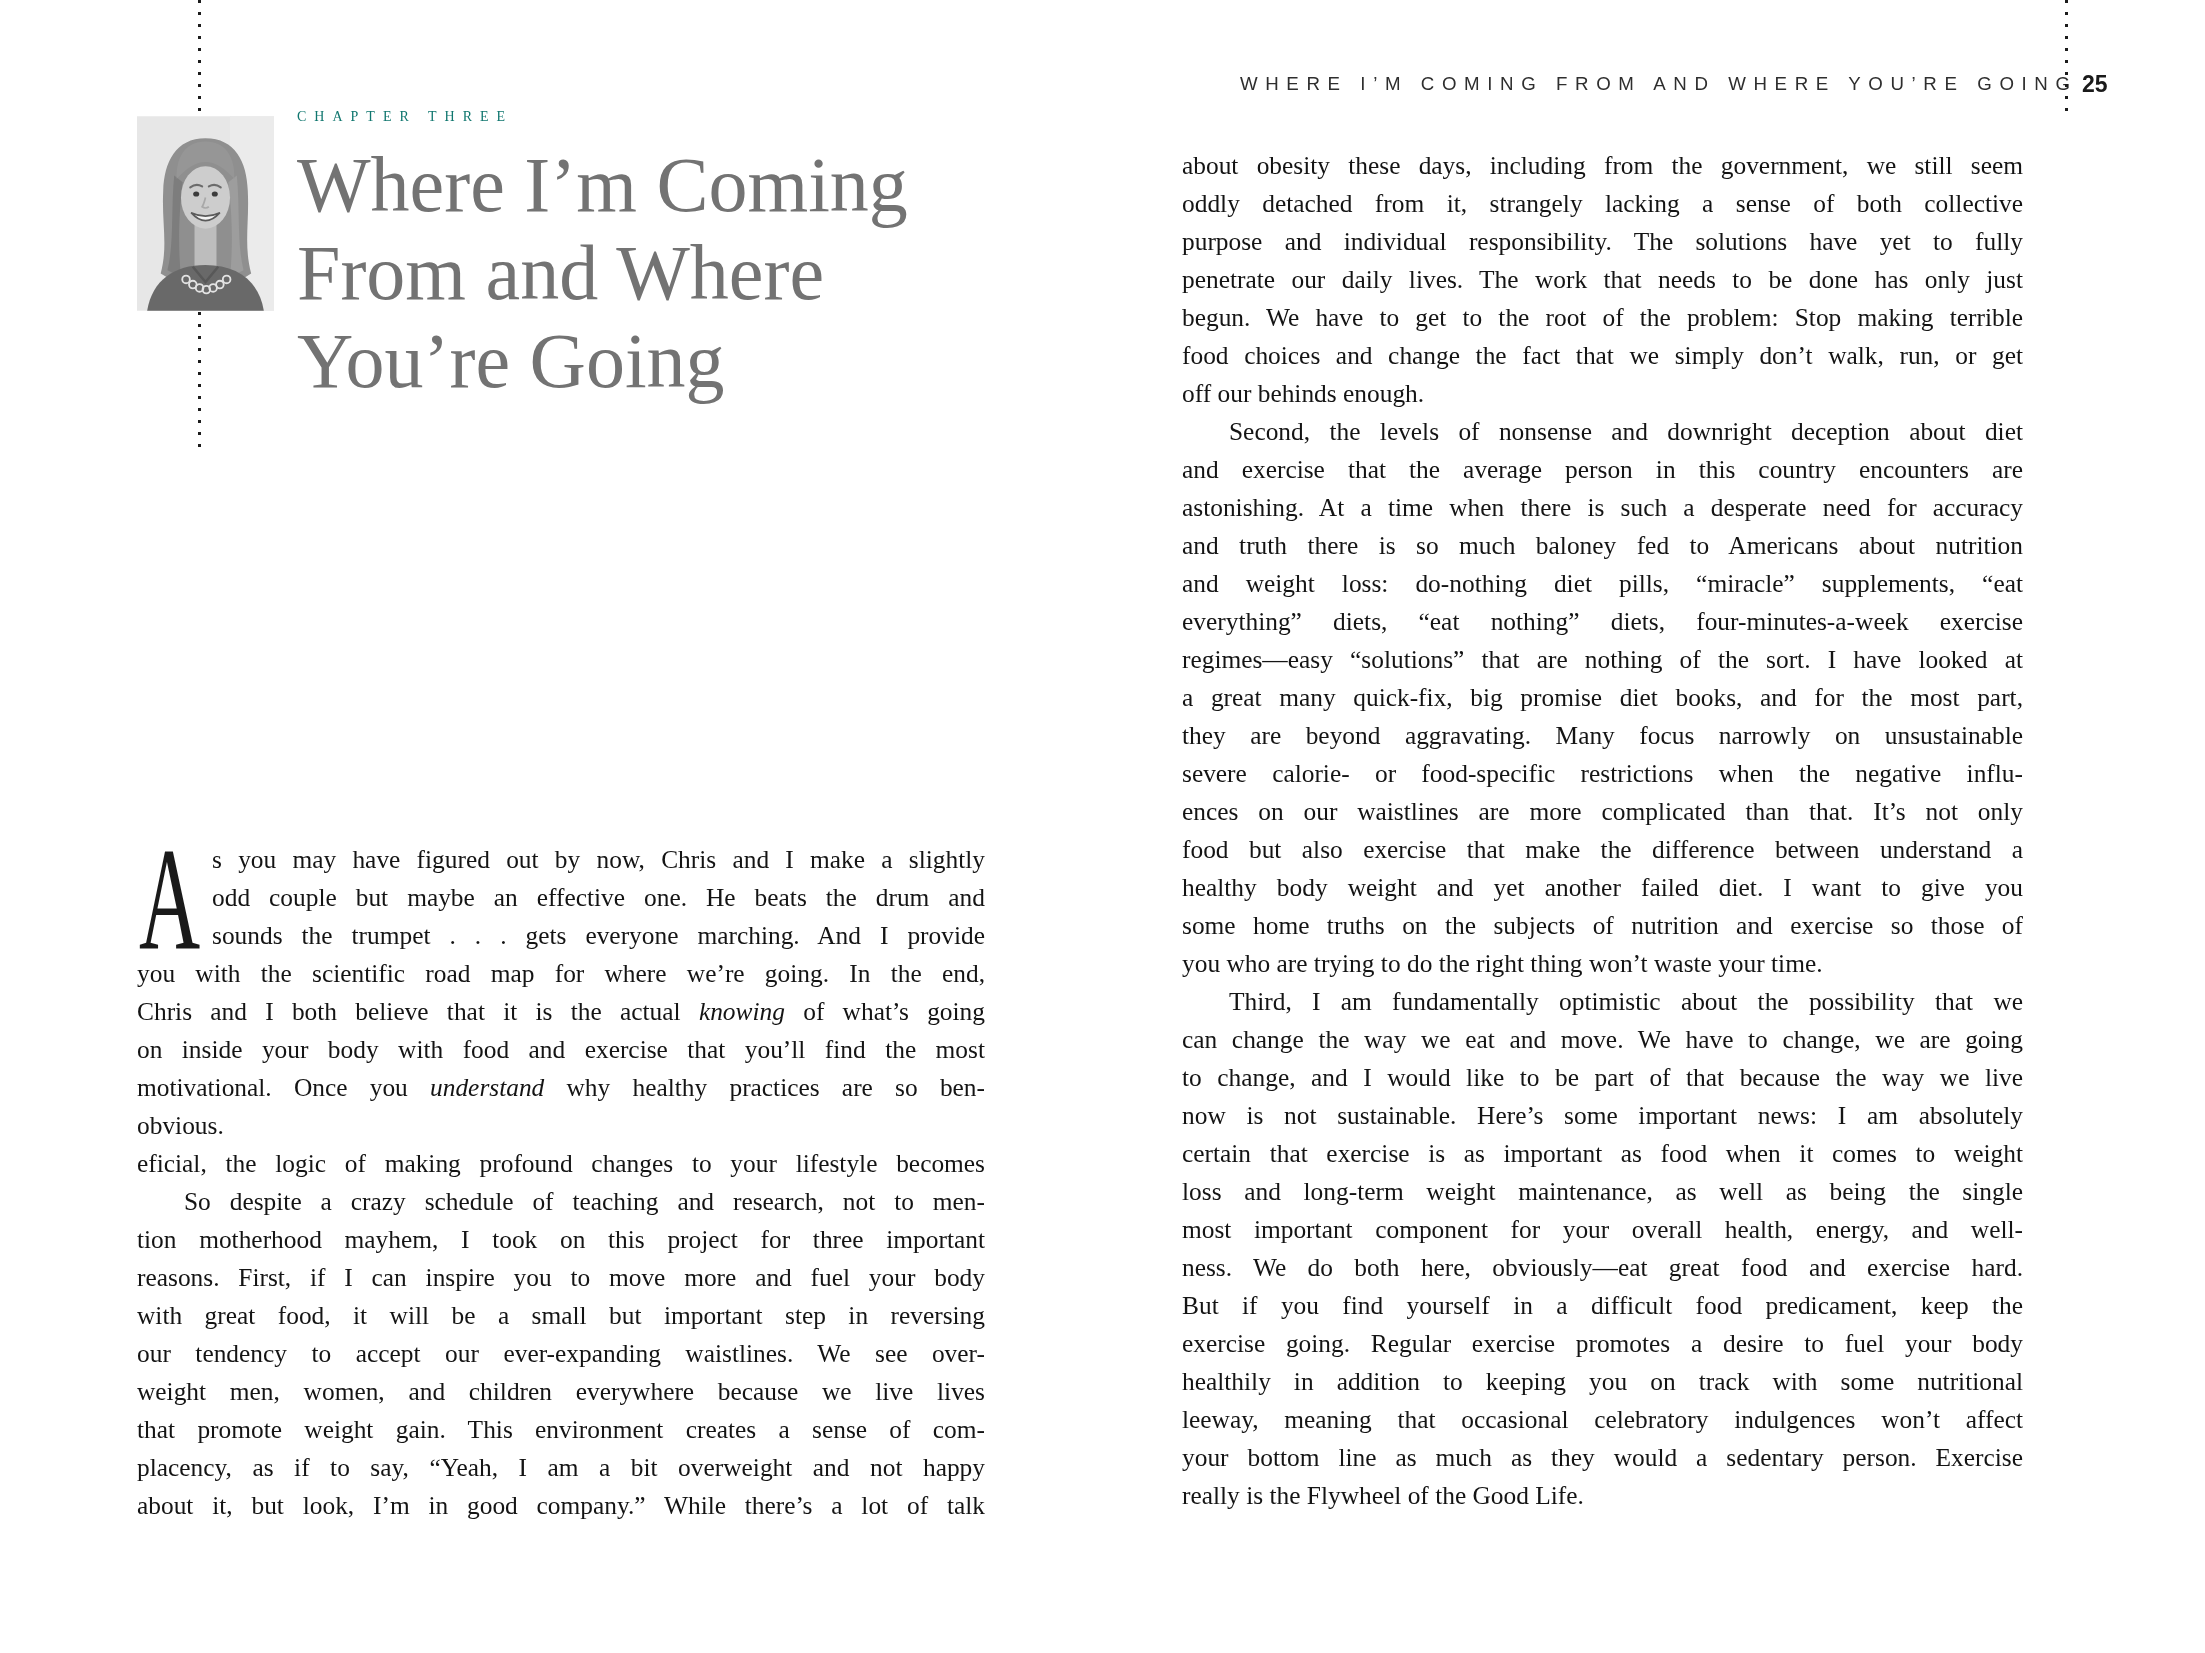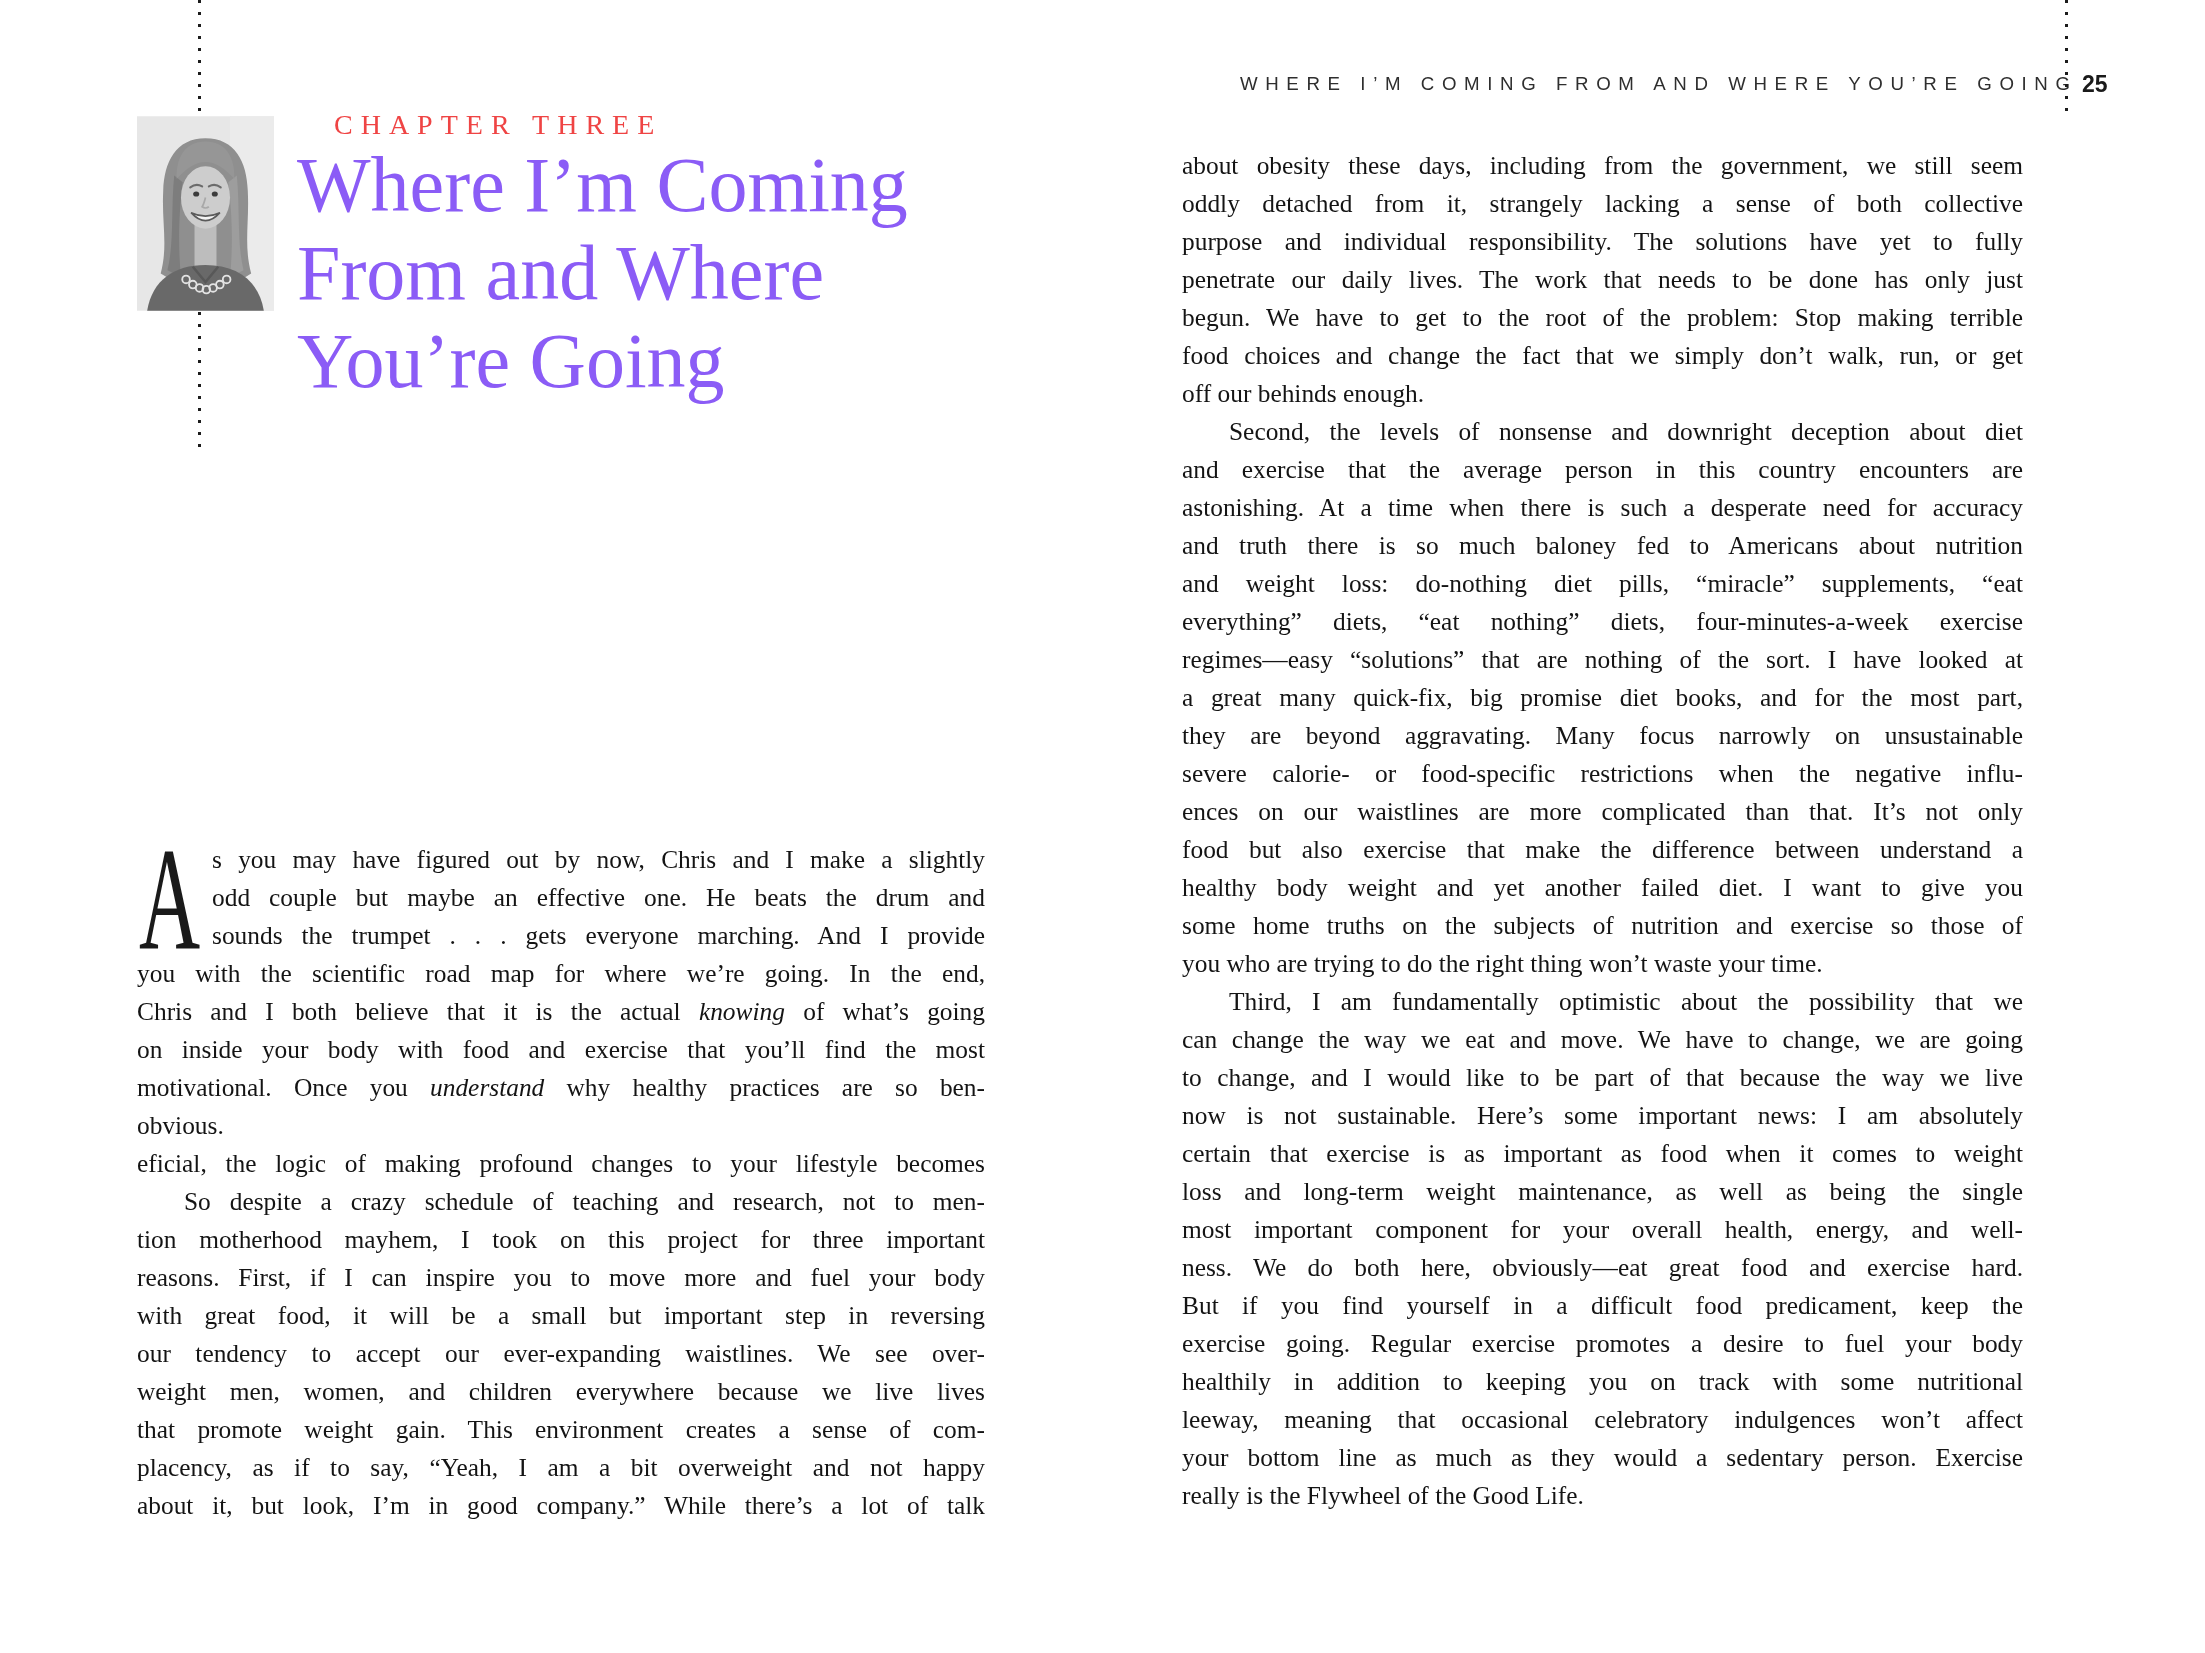--- a/index.html
+++ b/index.html
@@ -27,32 +27,31 @@
     left: 137px; top: 116px;
     width: 137px; height: 195px;
     overflow: hidden;
   }
   .photo svg { display: block; width: 100%; height: 100%; }
 
   
   .chapter-label {
     position: absolute;
     left: 297px; top: 109px;
-    font-size: 28px;
+    font-size: 14px;
     letter-spacing: 8px;
-    color: #ef4444;
+    color: #0f766e;
     white-space: nowrap;
-    margin-left: 37px;
   }
   .chapter-title {
     position: absolute;
     left: 297px; top: 141px;
     font-size: 78px;
     line-height: 88px;
-    color: #8b5cf6;
+    color: #737373;
     white-space: nowrap;
   }
   .title-line { white-space: nowrap; }
 
   
   .running-head {
     position: absolute;
     left: 1240px; top: 73px;
     width: 813px;
     text-align: right;

